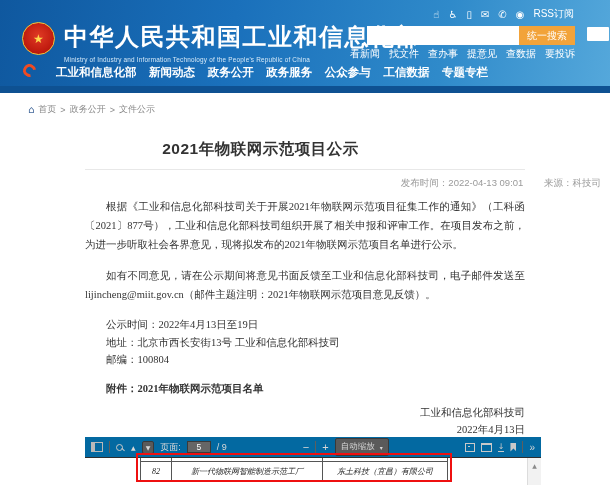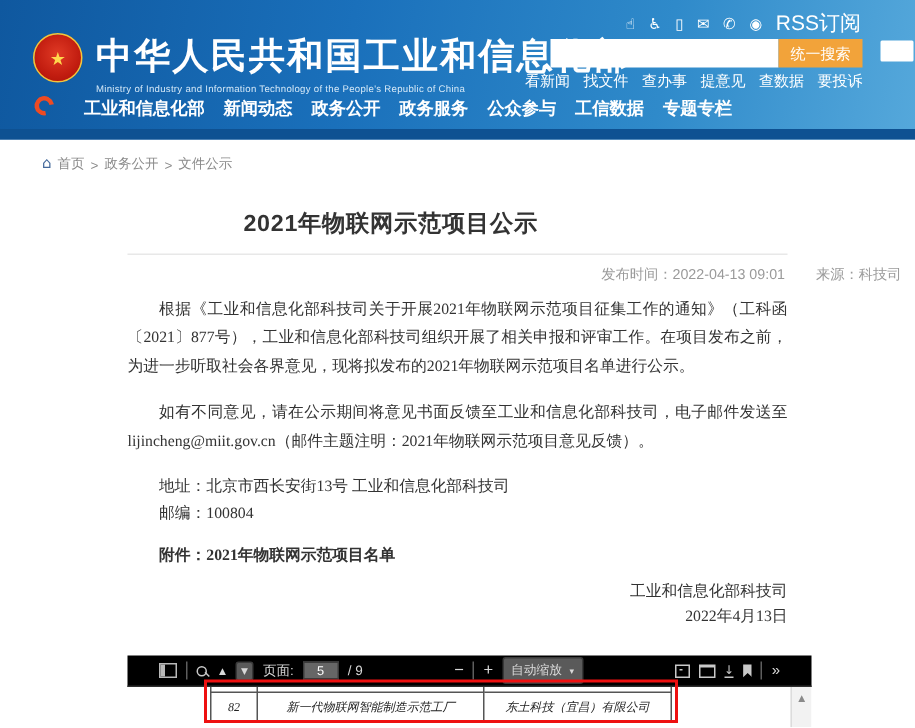--- a/index.html
+++ b/index.html
@@ -13,21 +13,21 @@
   .emblem{position:absolute;left:22px;top:22px;width:31px;height:31px;border-radius:50%;
           background:radial-gradient(circle at 50% 42%,#e03a25 0%,#c21d10 60%,#a81007 100%);
           border:1.5px solid #f4c53a;display:flex;align-items:center;justify-content:center;
           color:#ffd84d;font-size:12px;line-height:1;}
   .titles{position:absolute;left:64px;top:21px;}
   .site-title{font-size:24px;font-weight:bold;color:#fff;letter-spacing:1.5px;white-space:nowrap;}
   .site-sub{font-size:6.4px;color:#d5e9f8;margin-top:3px;letter-spacing:.2px;white-space:nowrap;}
   .util-row{position:absolute;right:36px;top:7px;display:flex;align-items:center;gap:9px;
             color:#fff;font-size:10px;}
   .util-row .uicon{font-family:"DejaVu Sans",sans-serif;font-size:10px;color:#fff;cursor:pointer;}
-  .rss{font-size:14px;color:#fff;}
+  .rss{font-size:10px;color:#fff;}
   .tr-widget{position:absolute;right:1px;top:27px;width:22px;height:14px;background:#fff;border-radius:1px;}
   .search-row{position:absolute;right:35px;top:26px;display:flex;height:19px;}
   .search-input{width:152px;height:19px;border:none;outline:none;background:#fff;
                 font-size:10px;padding:0 5px;box-sizing:border-box;}
   .search-btn{width:56px;height:19px;border:none;background:#f2a33a;color:#fff;font-size:10px;
               cursor:pointer;font-family:"Liberation Sans",sans-serif;}
   .quick-links{position:absolute;right:35px;top:47px;display:flex;gap:9px;color:#fff;font-size:10px;text-align:right;}
   .quick-links span{cursor:pointer;white-space:nowrap;}
   
   .navbar{position:absolute;top:58px;left:0;width:610px;height:28px;display:flex;align-items:center;
@@ -53,22 +53,22 @@
              font-family:"Liberation Serif","DejaVu Serif",serif;
              font-size:10.5px;color:#333;line-height:19px;text-align:justify;}
   .body-wrap p{margin:0;text-indent:2em;}
   .para{margin-bottom:12px !important;}
   .contact p{line-height:17.5px;}
   .attach{margin-top:10px !important;font-weight:bold;}
   .signature{text-align:right;line-height:17px;margin-top:6px;}
 
   
   .pdf{position:absolute;top:437px;left:85px;width:456px;height:48px;}
-  .pdf-toolbar{position:relative;height:21px;background:#000000;border-bottom:1px solid #2e2e2e;
-               display:flex;align-items:center;box-sizing:border-box;padding:0 21px;gap:6px;
+  .pdf-toolbar{position:relative;height:21px;background:#0369a1;border-bottom:1px solid #2e2e2e;
+               display:flex;align-items:center;box-sizing:border-box;padding:0 6px;gap:6px;
                color:#d8d8d8;font-size:9px;}
   .tb-sep{width:1px;height:12px;background:#5e5e5e;}
   .sidebar-ic{width:10px;height:8px;border:1px solid #b9b9b9;
               background:linear-gradient(90deg,#b9b9b9 0 3px,transparent 3px);}
   .mag{width:5px;height:5px;border:1.3px solid #c9c9c9;border-radius:50%;position:relative;margin-right:2px;}
   .mag::after{content:"";position:absolute;width:4px;height:1.3px;background:#c9c9c9;
               transform:rotate(45deg);right:-3px;bottom:-1px;}
   .arr{font-family:"DejaVu Sans",sans-serif;font-size:6px;color:#d8d8d8;cursor:pointer;}
   .arr-box{padding:2px 3px;background:#5a5a5a;border:1px solid #393939;border-radius:2px;}
   .pg-input{width:24px;height:12px;background:#666;border:1px solid #3a3a3a;color:#fff;
@@ -165,20 +165,21 @@
   <div class="title-divider"></div>
   <div class="meta">
     <span>发布时间：2022-04-13 09:01</span>
     <span>来源：科技司</span>
   </div>
 
   <div class="body-wrap">
     <p class="para">根据《工业和信息化部科技司关于开展2021年物联网示范项目征集工作的通知》（工科函〔2021〕877号），工业和信息化部科技司组织开展了相关申报和评审工作。在项目发布之前，为进一步听取社会各界意见，现将拟发布的2021年物联网示范项目名单进行公示。</p>
     <p class="para">如有不同意见，请在公示期间将意见书面反馈至工业和信息化部科技司，电子邮件发送至lijincheng@miit.gov.cn（邮件主题注明：2021年物联网示范项目意见反馈）。</p>
     <div class="contact">
+      <p>公示时间：2022年4月13日至19日</p>
       <p>地址：北京市西长安街13号 工业和信息化部科技司</p>
       <p>邮编：100804</p>
     </div>
     <p class="attach">附件：2021年物联网示范项目名单</p>
     <div class="signature">
       <div>工业和信息化部科技司</div>
       <div>2022年4月13日</div>
     </div>
   </div>
 

